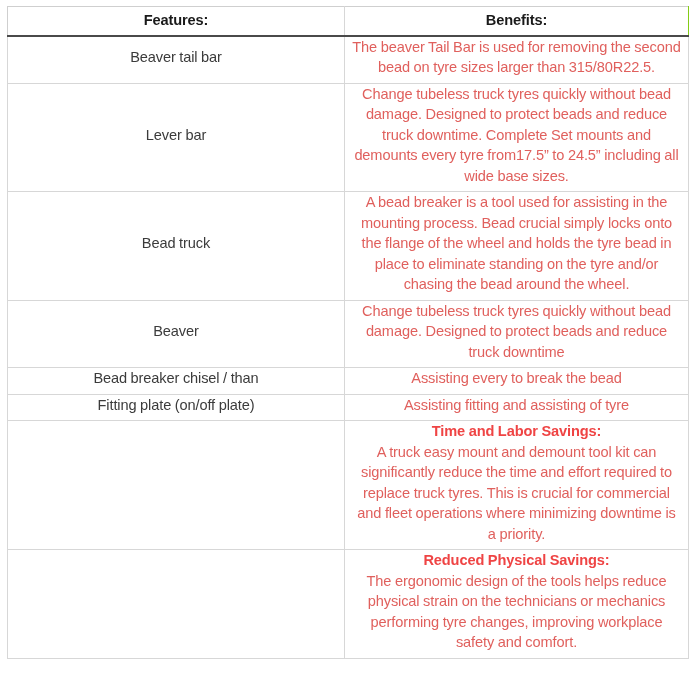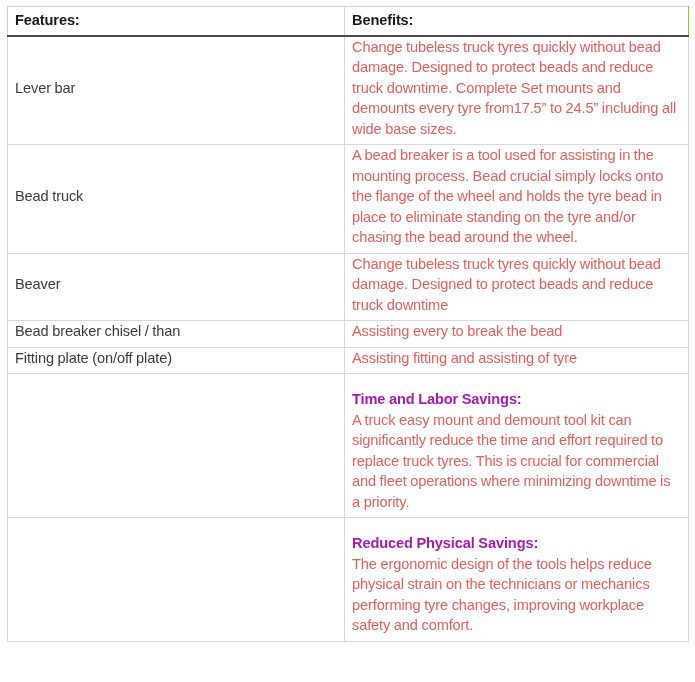--- a/index.html
+++ b/index.html
@@ -34,21 +34,21 @@
   }
 
   table.fb-table col.col-feature { width: 337px; }
   table.fb-table col.col-benefit { width: 344px; }
 
   table.fb-table th,
   table.fb-table td {
     border: 1px solid #d7d7d7;
     vertical-align: middle;
     padding: 0 7px 5px 7px;
-    text-align: left;
+    text-align: center;
     font-size: 14.6px;
     line-height: 20.5px;
     letter-spacing: -0.12px;
     word-spacing: -0.3px;
   }
 
   
   table.fb-table thead th {
     font-weight: bold;
     color: #1a1a1a;
@@ -68,42 +68,45 @@
     font-weight: normal;
   }
   td.benefit-cell {
     color: #e0605d;
     font-weight: normal;
   }
 
   .benefit-heading {
     display: block;
     font-weight: bold;
-    color: #a21caf;
-    margin-top: 15px;
+    color: #ef4444;
   }
 
   .empty-cell { color: transparent; }
 </style>
 </head>
 <body>
 
 <div id="page">
   <table class="fb-table">
     <colgroup>
       <col class="col-feature">
       <col class="col-benefit">
     </colgroup>
     <thead>
       <tr>
         <th class="h-left">Features:</th>
         <th class="h-right">Benefits:</th>
       </tr>
     </thead>
     <tbody id="table-body">
+        <tr>
+          <td class="feature-cell">Beaver tail bar</td>
+          <td class="benefit-cell"><span>The beaver Tail Bar is used for removing the second bead on tyre sizes larger than 315/80R22.5.</span></td>
+        </tr>
         <tr>
           <td class="feature-cell">Lever bar</td>
           <td class="benefit-cell"><span>Change tubeless truck tyres quickly without bead damage. Designed to protect beads and reduce truck downtime. Complete Set mounts and demounts every tyre from17.5” to 24.5” including all wide base sizes.</span></td>
         </tr>
         <tr>
           <td class="feature-cell">Bead truck</td>
           <td class="benefit-cell"><span>A bead breaker is a tool used for assisting in the mounting process. Bead crucial simply locks onto the flange of the wheel and holds the tyre bead in place to eliminate standing on the tyre and/or chasing the bead around the wheel.</span></td>
         </tr>
         <tr>
           <td class="feature-cell">Beaver</td>

